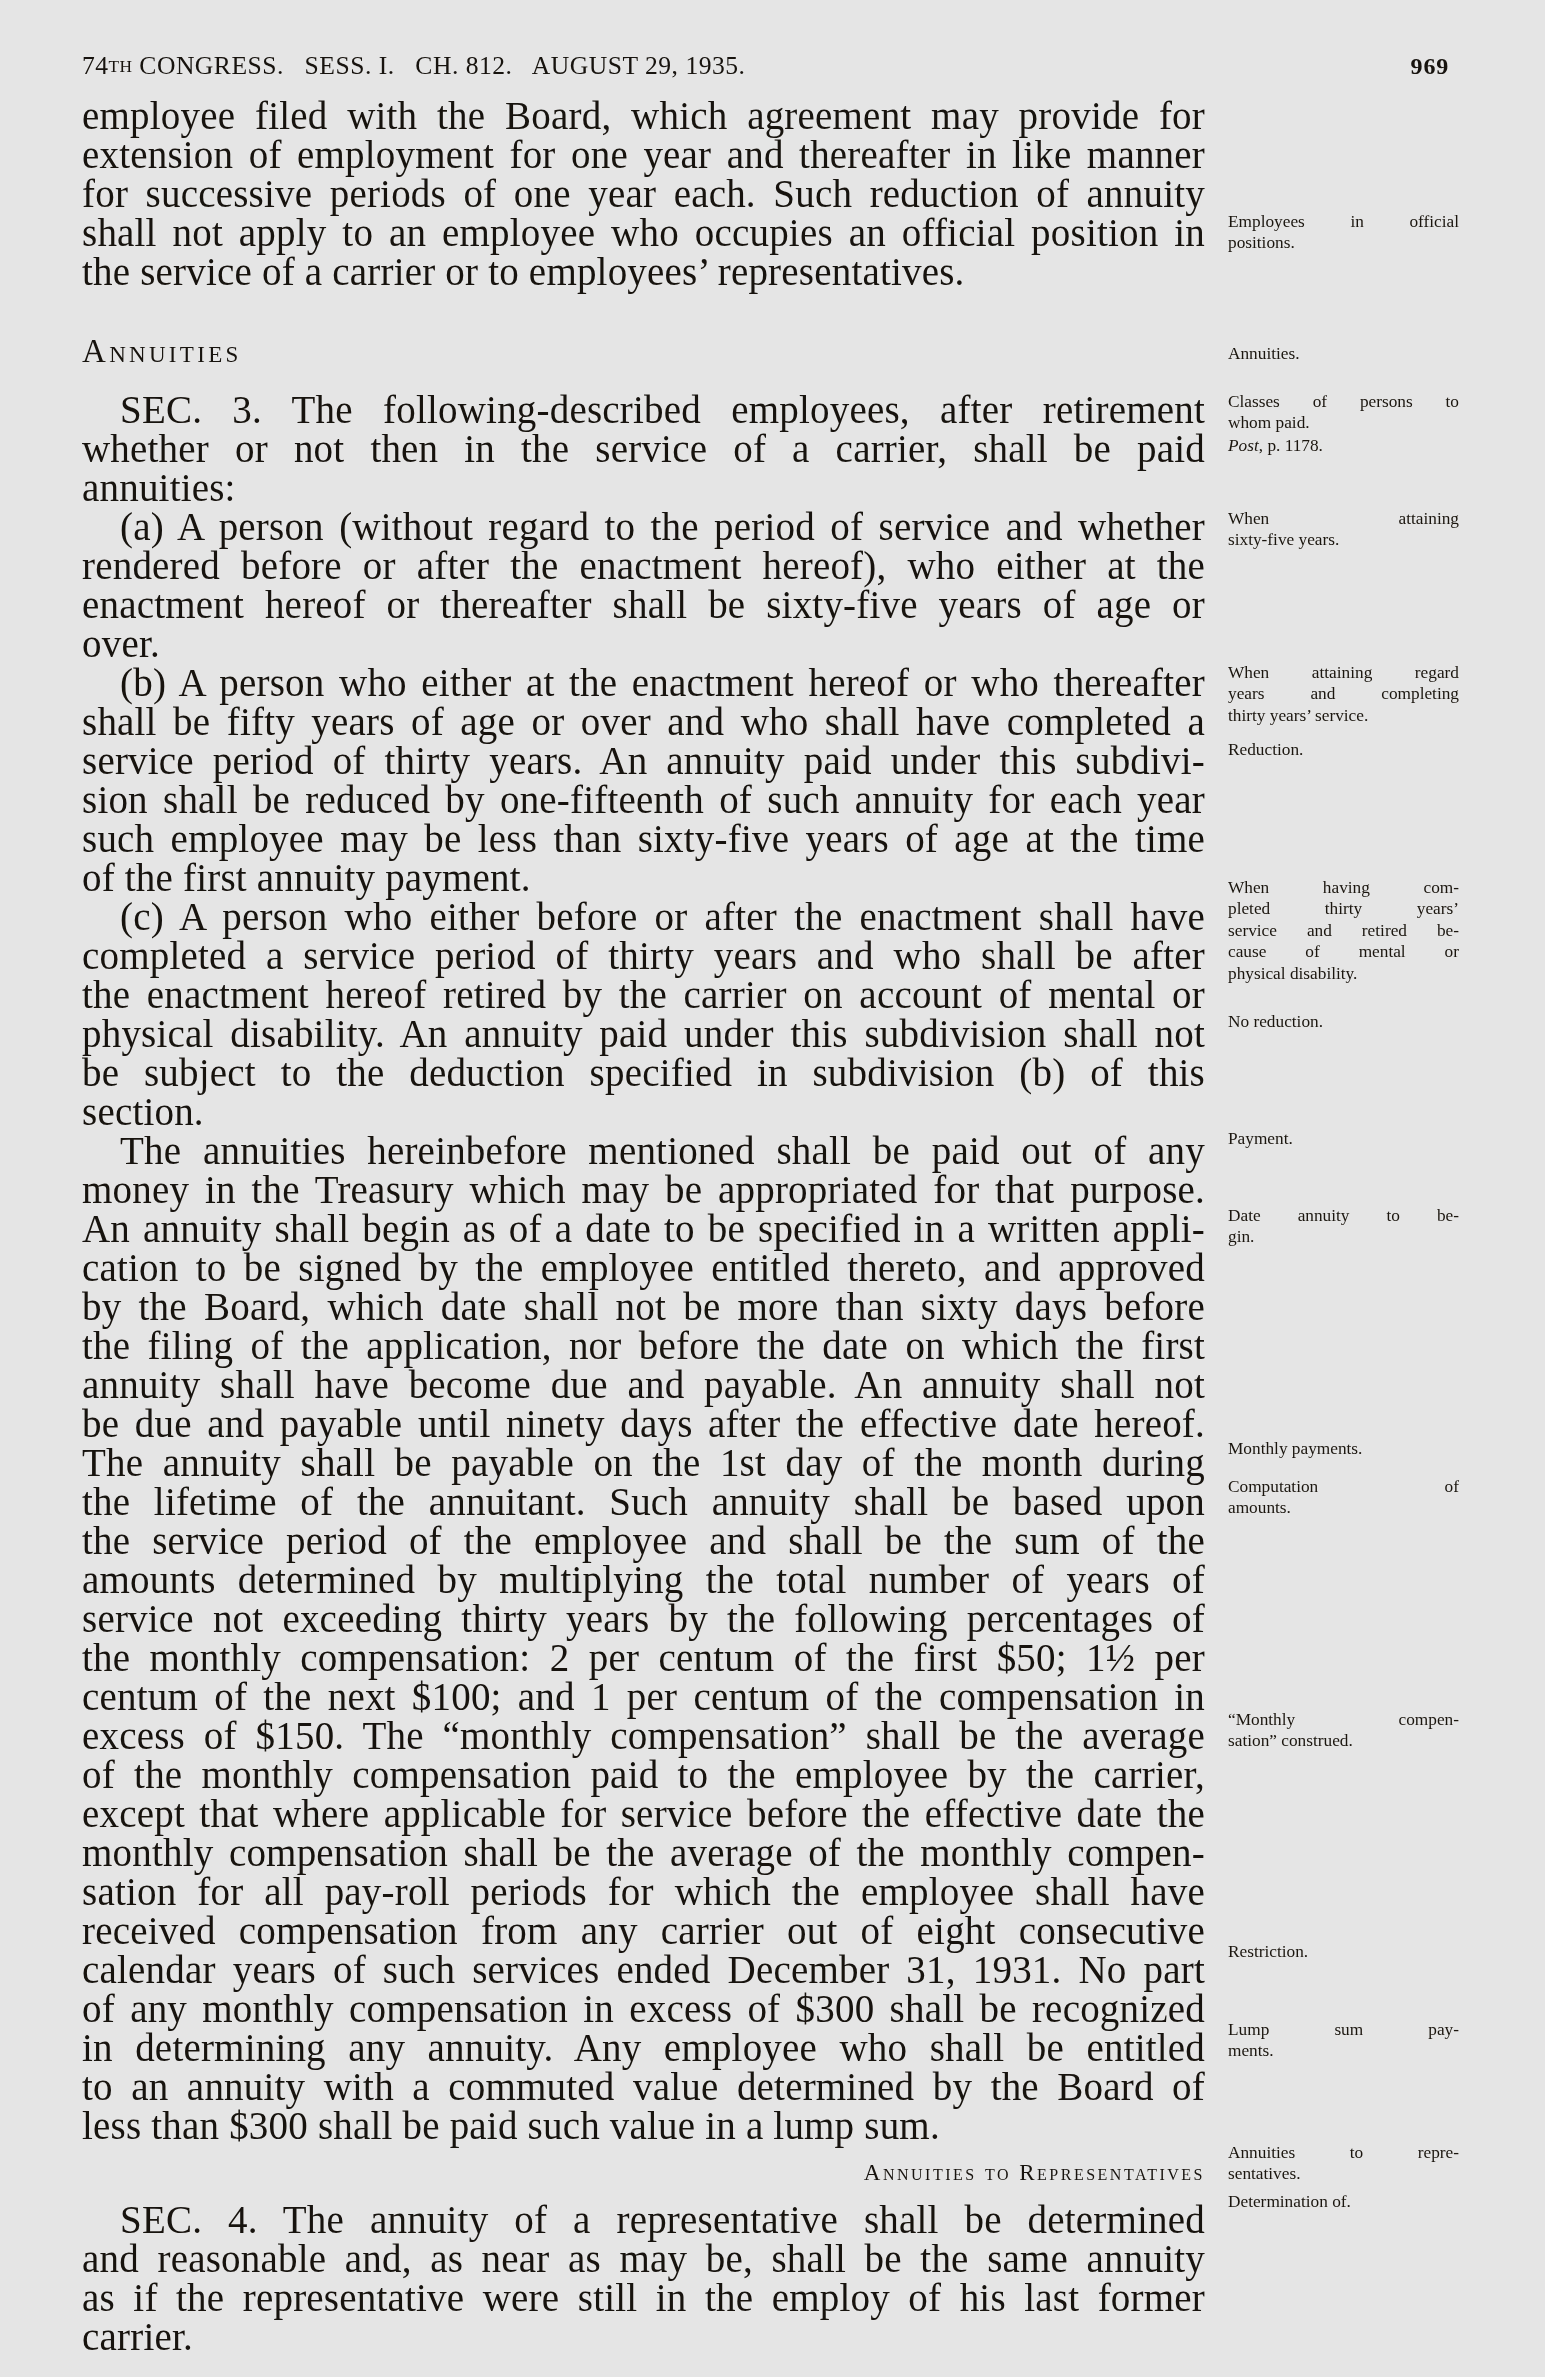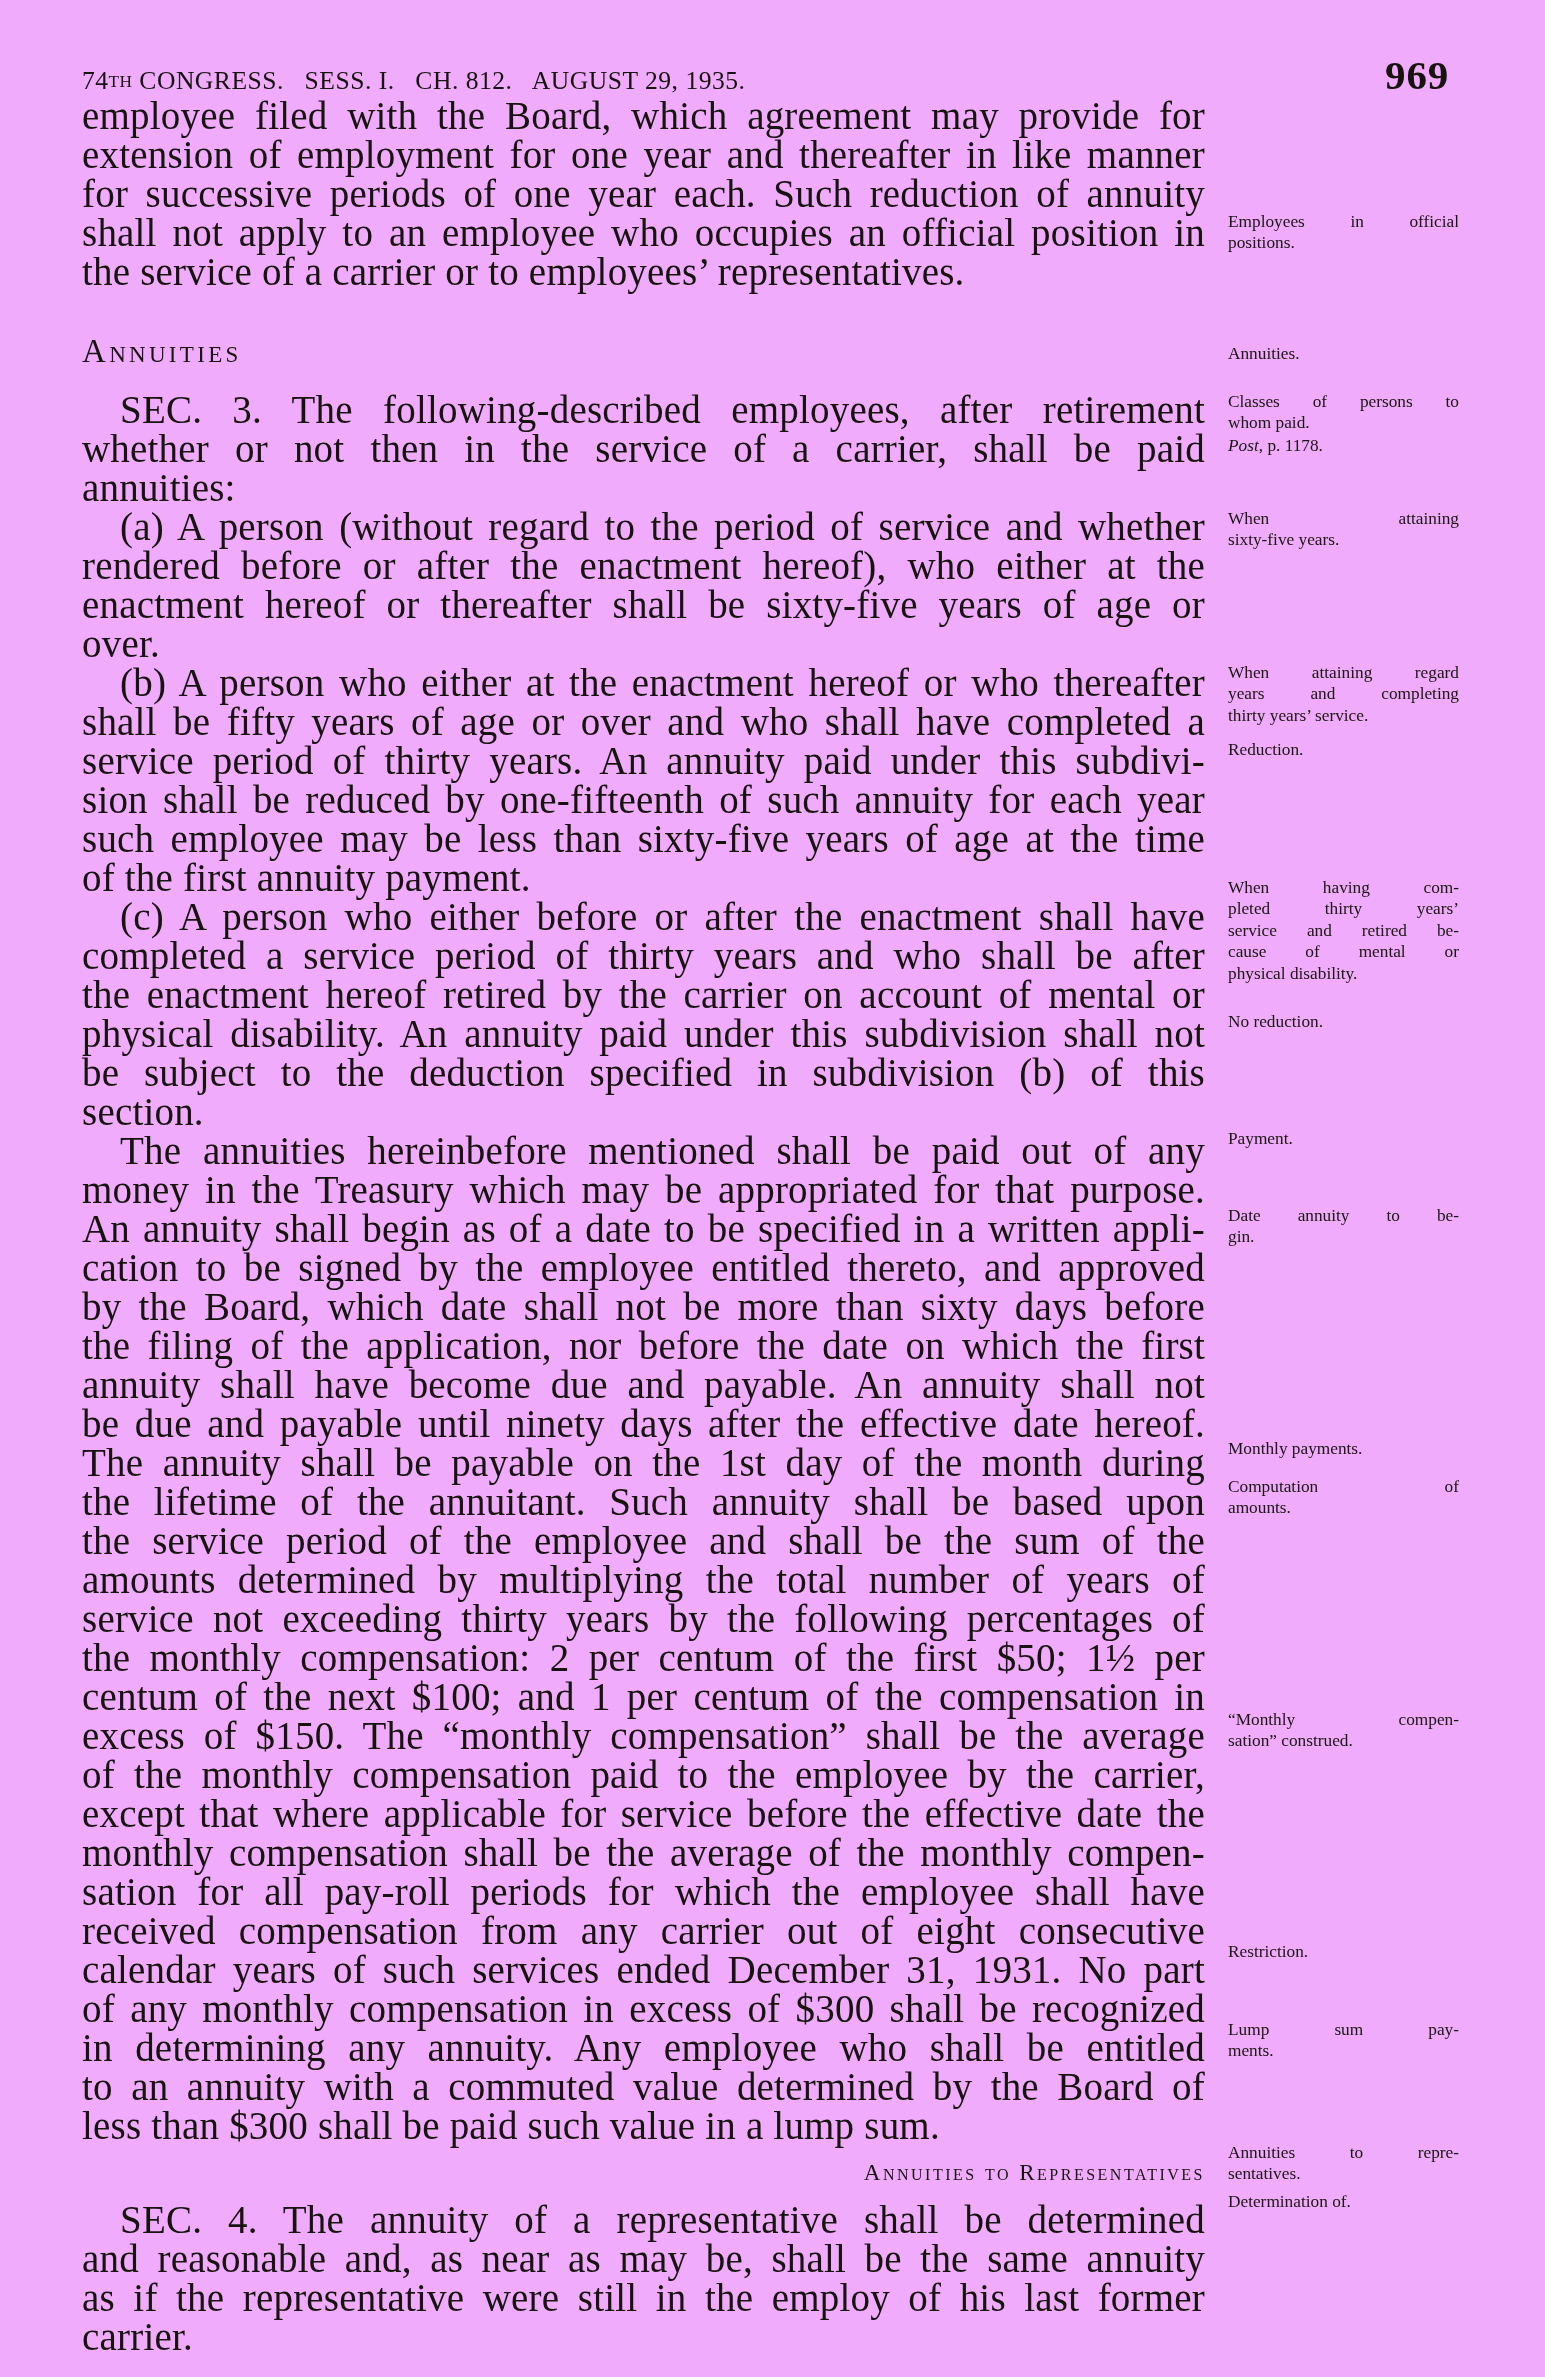--- a/index.html
+++ b/index.html
@@ -1,21 +1,21 @@
 <!DOCTYPE html>
 <html style="font-size:13px"><head>
 <meta charset="utf-8">
 <style>
   * { margin: 0; padding: 0; box-sizing: border-box; }
   html, body { background: #d8d5cc; }
   .page {
     position: relative;
     width: 1546px;
     height: 2377px;
-    background: #f0abfc;
+    background: #e5e5e5;
     color: #17130e;
     font-family: "Liberation Serif", serif;
     overflow: hidden;
   }
   
   .page-header {
     position: absolute;
     left: 82px;
     right: 97px;
     top: 51px;
@@ -27,21 +27,21 @@
     font-size: 25.6px;
     letter-spacing: 0.5px;
     white-space: pre;
   }
   .running-head .ord {
     font-size: 17.3px;
     vertical-align: 2.5px;
     letter-spacing: 0.4px;
   }
   .page-number {
-    font-size: 41px;
+    font-size: 24px;
     font-weight: bold;
     letter-spacing: 0.8px;
   }
   
   .text-column {
     position: absolute;
     left: 82px;
     top: 96px;
     width: 1123px;
   }

